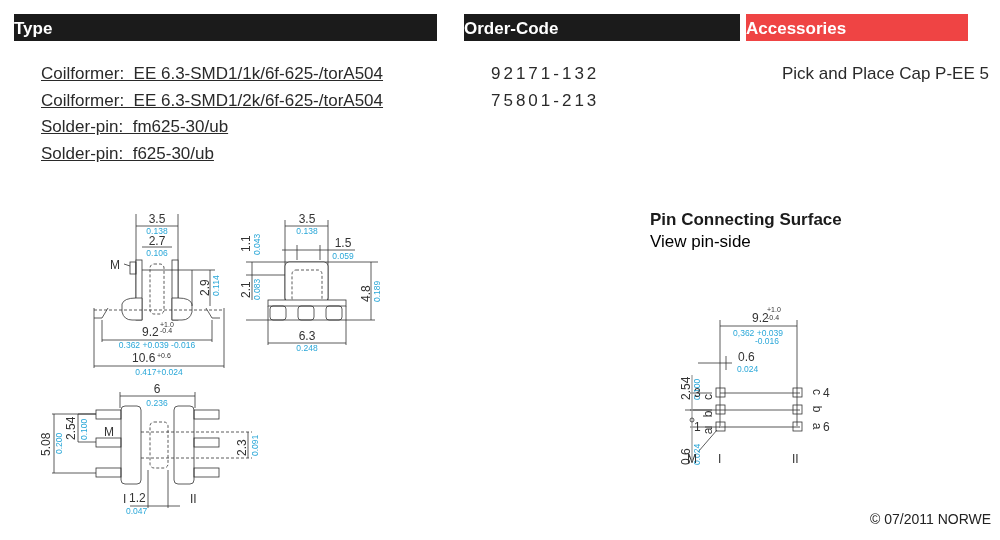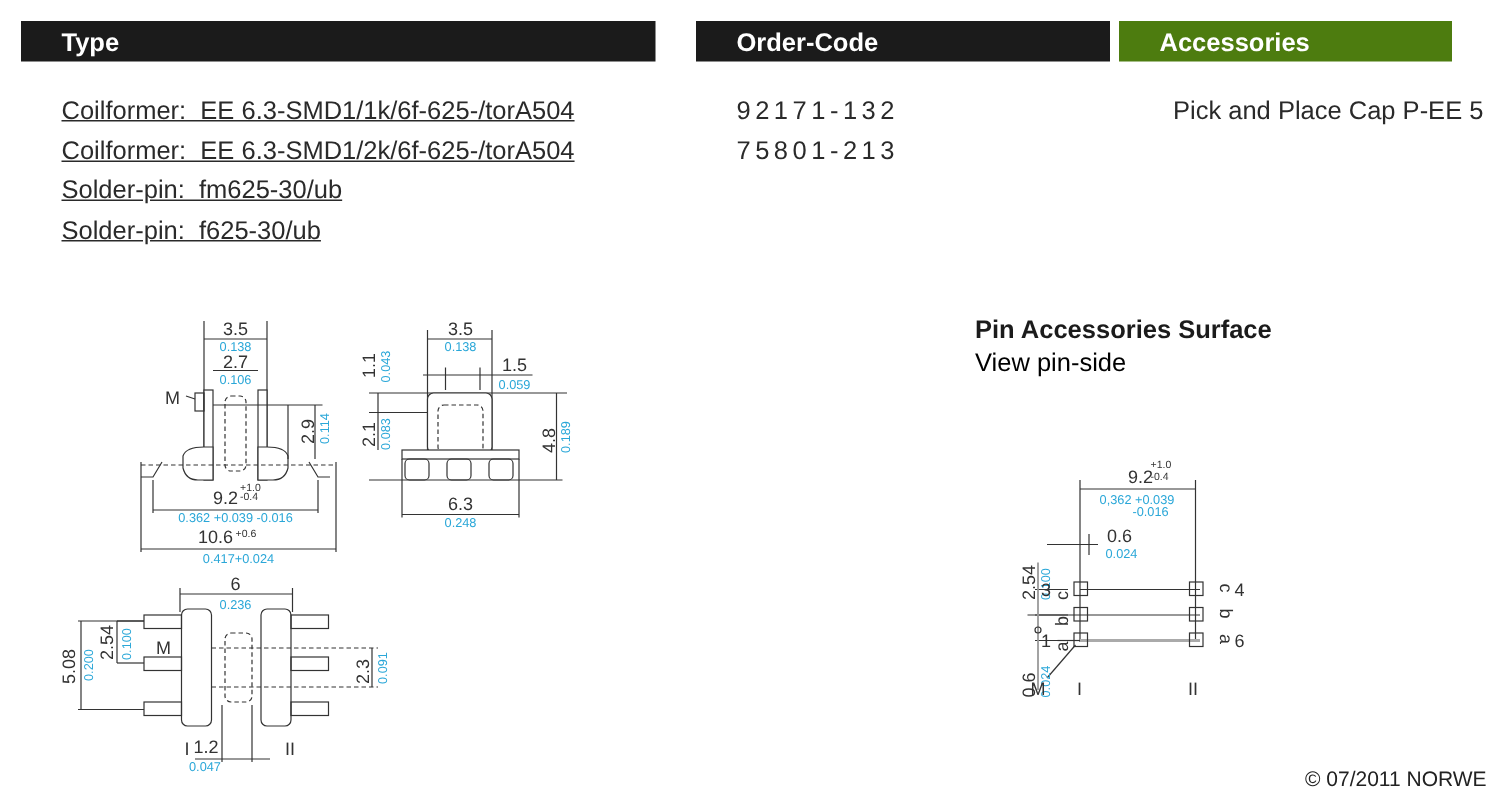--- a/index.html
+++ b/index.html
@@ -1,19 +1,19 @@
 <!DOCTYPE html>
 <html><head>
 <meta charset="utf-8">
 <style>
   html,body{margin:0;padding:0;background:#fff;}
   body{width:1000px;height:540px;position:relative;overflow:hidden;font-family:"Liberation Sans",sans-serif;color:#222;}
-  .hdr{position:absolute;top:14px;height:27px;color:#fff;font-weight:bold;font-size:17px;line-height:29px;box-sizing:border-box;padding-left:27px;}
+  .hdr{position:absolute;top:14px;height:27px;color:#fff;font-weight:bold;font-size:17px;line-height:29px;box-sizing:border-box;}
   .hdr.dark{background:#1b1b1b;}
-  .hdr.gray{background:#4d7c0f;}
+  .hdr.gray{background:#ef4444;}
   .rows{position:absolute;top:61px;font-size:17px;line-height:26.5px;color:#2a2a2a;}
   .rows div{white-space:pre;}
   .codes{letter-spacing:3px;}
   .title{position:absolute;left:650px;top:210px;font-size:17px;font-weight:bold;color:#1b1b1b;}
   .subtitle{position:absolute;left:650px;top:232px;font-size:17px;color:#000000;}
   .copy{position:absolute;left:870px;top:511px;font-size:14px;color:#222;}
   svg text{font-family:"Liberation Sans",sans-serif;}
   .dim{font-size:12px;fill:#333;}
   .dimb{font-size:8.5px;fill:#2aa7d8;}
   .sm{font-size:7px;fill:#333;}
@@ -34,21 +34,21 @@
 
 <div class="rows codes" style="left:491px;">
   <div>92171-132</div>
   <div>75801-213</div>
 </div>
 
 <div class="rows" style="left:782px;">
   <div>Pick and Place Cap P-EE 5</div>
 </div>
 
-<div class="title">Pin Accessories Surface</div>
+<div class="title">Pin Connecting Surface</div>
 <div class="subtitle">View pin-side</div>
 
 <svg style="position:absolute;left:80px;top:200px;" width="160" height="180" viewBox="0 0 160 180">
   <g stroke="#333" fill="none" stroke-width="0.8">
 
     <line x1="56" y1="14" x2="56" y2="110"></line>
       <line x1="98" y1="14" x2="98" y2="110"></line>
     <line x1="56" y1="26" x2="98" y2="26"></line>
     <line x1="62" y1="47" x2="92" y2="47"></line>
 

